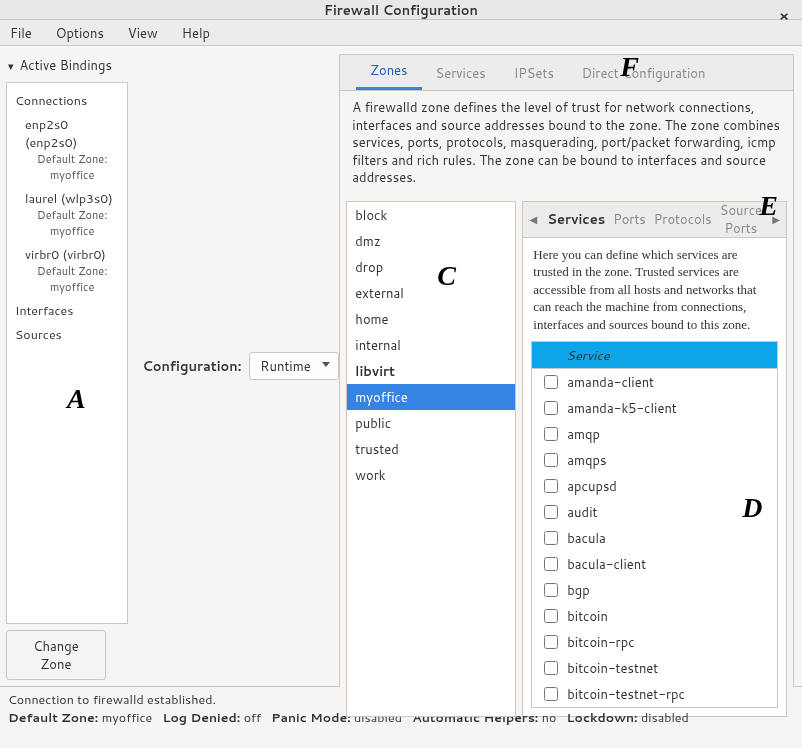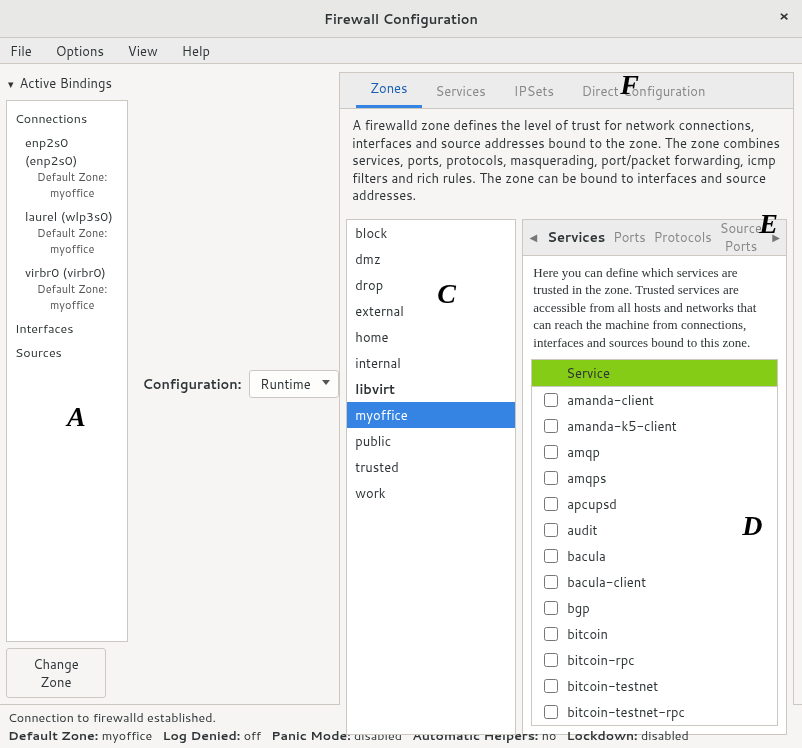--- a/index.html
+++ b/index.html
@@ -6,21 +6,21 @@
   html, body {
     margin: 0; padding: 0;
     width: 802px; height: 748px;
     font-family: "Cantarell", "DejaVu Sans", "Liberation Sans", sans-serif;
     font-size: 13px;
     color: #2e3436;
     background: #f6f5f4;
     overflow: hidden;
   }
   .titlebar {
-    height: 38px;
+    height: 20px;
     background: #e8e8e7;
     border-bottom: 1px solid #cdc7c2;
     display: flex;
     align-items: center;
     justify-content: center;
     position: relative;
     font-weight: bold;
   }
   .titlebar .close {
     position: absolute; right: 8px; top: 6px;
@@ -218,23 +218,24 @@
   .svc-table {
     border:1px solid #cdc7c2;
     margin: 0 8px 8px 8px;
     flex:1;
     display:flex;
     flex-direction:column;
     overflow:hidden;
   }
   .svc-hdr {
     border-bottom:1px solid #cdc7c2;
-    background:#84cc16;
+    background:#0ea5e9;
     padding:4px 8px;
     display:flex;
+    font-style:italic;
   }
   .svc-hdr .chkcol { width:26px; }
   .svc-rows {
     flex:1;
     overflow:auto;
   }
   .svc-row {
     display:flex;
     align-items:center;
     padding: 3px 8px;

